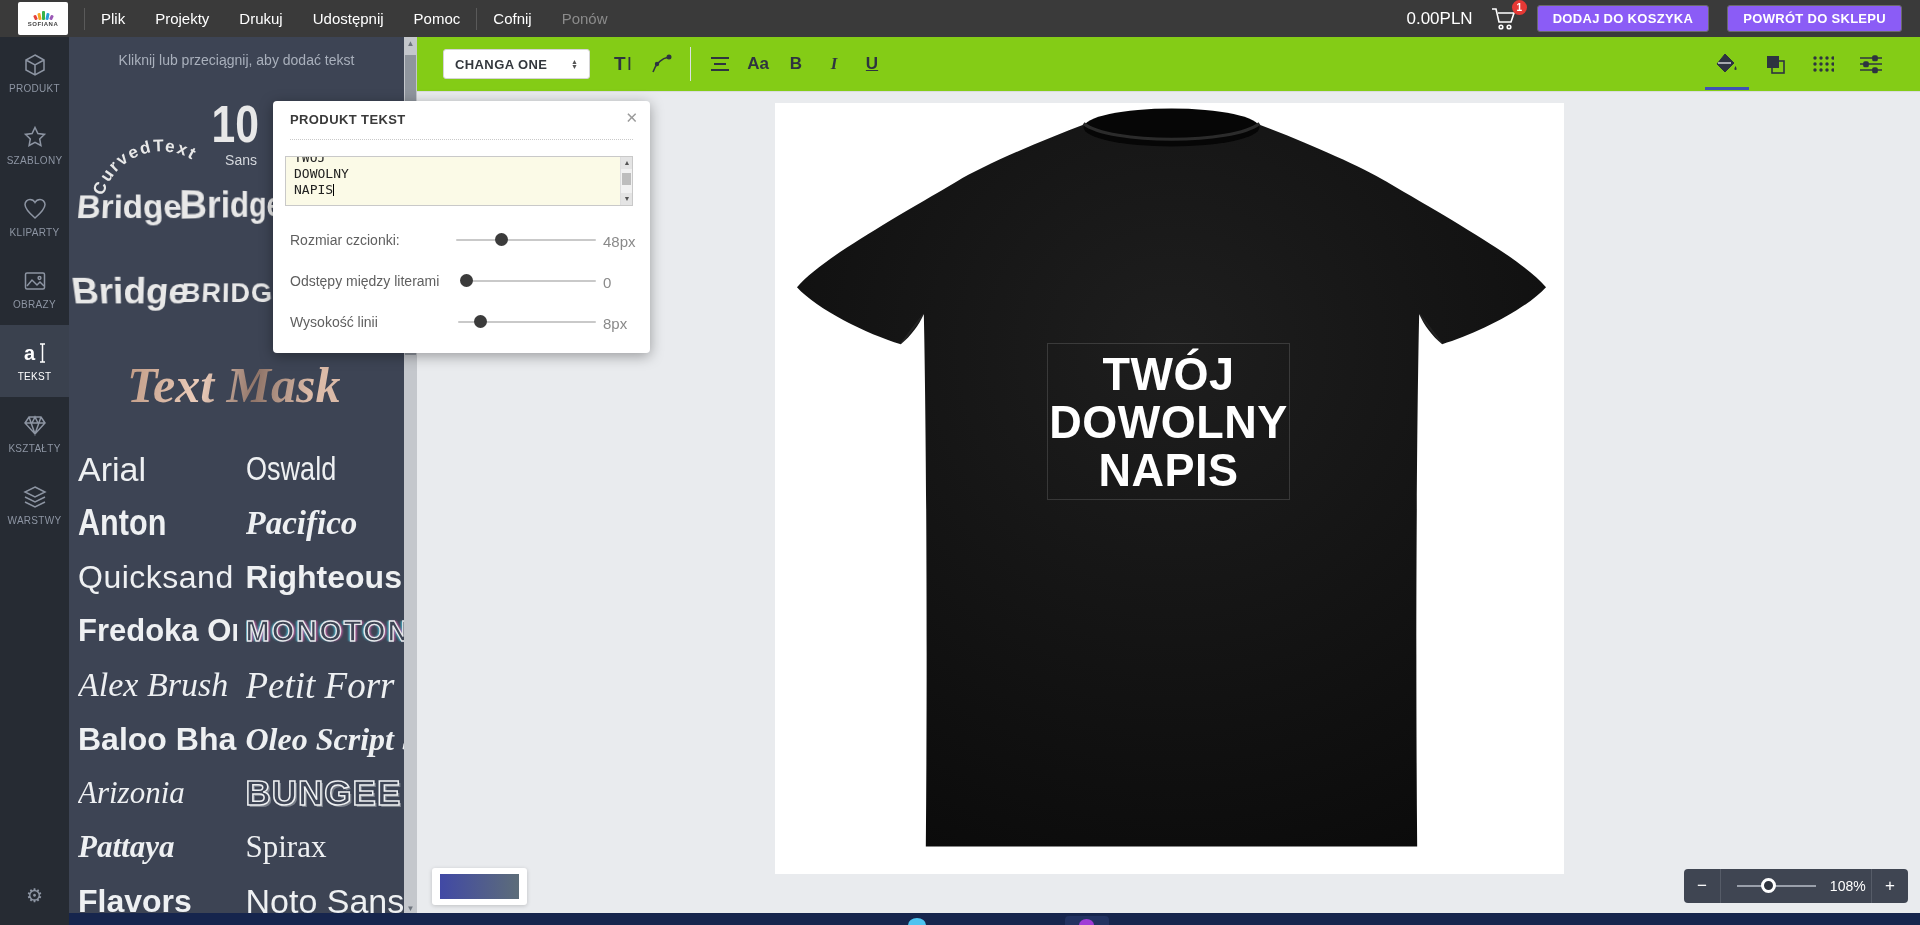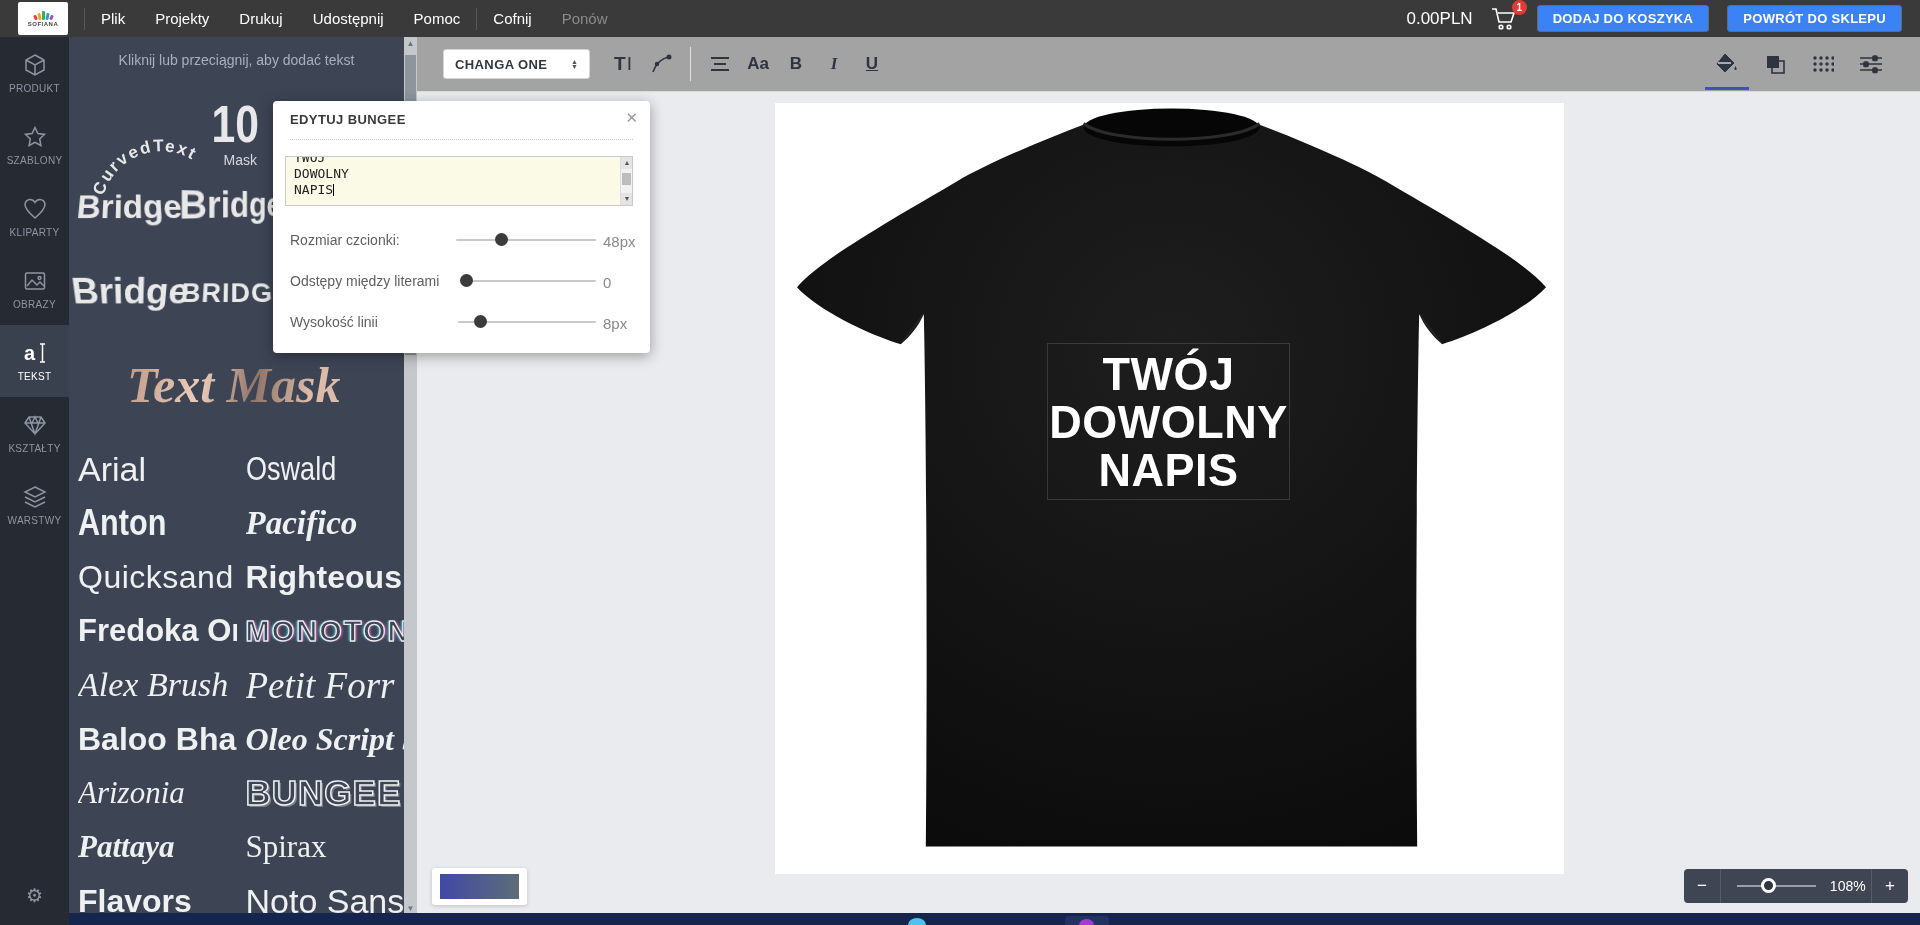--- a/index.html
+++ b/index.html
@@ -20,21 +20,21 @@
   .logo-word { font-size:6px; font-weight:bold; color:#444; letter-spacing:.5px; margin-top:1px; }
   .tb-sep { width:1px; height:22px; background:#5a5a5a; margin:0 16px; }
   .menu { display:flex; gap:30px; font-size:15px; color:#fff; }
   .menu span { cursor:pointer; }
   .menu .disabled { color:#8b8b8b; }
   .tb-right { margin-left:auto; display:flex; align-items:center; gap:18px; padding-right:18px; }
   .price { color:#fff; font-size:17px; }
   .cart { position:relative; width:28px; height:24px; }
   .cart svg { stroke:#fff; }
   .badge { position:absolute; top:-7px; right:-8px; min-width:15px; height:15px; border-radius:8px; background:#e53935; color:#fff; font-size:10px; font-weight:bold; display:flex; align-items:center; justify-content:center; padding:0 3px; }
-  .tb-btn { height:27px; padding:0 15px; background:#3b82f6; border:1px solid #6a6a6a; border-radius:3px; color:#fff; font-size:13px; font-weight:bold; letter-spacing:.3px; display:flex; align-items:center; cursor:pointer; }
+  .tb-btn { height:27px; padding:0 15px; background:#8b5cf6; border:1px solid #6a6a6a; border-radius:3px; color:#fff; font-size:13px; font-weight:bold; letter-spacing:.3px; display:flex; align-items:center; cursor:pointer; }
 
   
   .sidebar { position:absolute; left:0; top:37px; width:69px; height:888px; background:#262b33; z-index:20; }
   .side-item { width:69px; height:72px; display:flex; flex-direction:column; align-items:center; justify-content:center; gap:6px; color:#8d95a3; cursor:pointer; }
   .side-item .lbl { font-size:10px; letter-spacing:.3px;text-align:right; }
   .side-item svg { stroke:#8d95a3; }
   .side-item.active { background:#3a414e; color:#fff; }
   .side-item.active svg { stroke:#fff; }
   .gear { position:absolute; left:0; bottom:18px; width:69px; text-align:center; color:#8d95a3; font-size:19px; cursor:pointer; }
 
@@ -73,21 +73,21 @@
   .f-spirax   { font-family:"Liberation Serif",serif; font-size:31px; }
   .f-flavors  { font-size:32px; font-weight:800; text-shadow:1px 1px 0 rgba(61,68,84,.8); }
   .f-noto     { font-size:34px; }
 
   
   .pscroll { position:absolute; left:404px; top:37px; width:13px; height:878px; background:#c4c7cc; z-index:11; }
   .pscroll .thumb { position:absolute; left:1px; top:18px; width:11px; height:300px; background:#8f959d; }
   .pscroll .arr { position:absolute; left:0; width:13px; text-align:center; font-size:8px; color:#6e747d; }
 
   
-  .canvas-toolbar { position:absolute; left:417px; top:37px; width:1503px; height:55px; background:#a3a3a3; border-bottom:1px solid #d9dcdf; display:flex; align-items:center; z-index:12; }
+  .canvas-toolbar { position:absolute; left:417px; top:37px; width:1503px; height:55px; background:#84cc16; border-bottom:1px solid #d9dcdf; display:flex; align-items:center; z-index:12; }
   .font-select { margin-left:26px; width:147px; height:30px; background:#fff; border:1px solid #d4d4d4; border-radius:3px; display:flex; align-items:center; justify-content:space-between; padding:0 11px; cursor:pointer; }
   .font-select .name { font-size:13px; font-weight:bold; color:#33373d; letter-spacing:.4px; }
   .updown { display:flex; flex-direction:column; font-size:7px; color:#555; line-height:5px; }
   .tool-ic { width:38px; height:38px; display:flex; align-items:center; justify-content:center; color:#2e3440; cursor:pointer; font-weight:bold; }
   .tt { font-size:19px; font-weight:bold; }
   .tt .caret-i { font-weight:300; margin-left:1px; }
   .vdiv { width:1px; height:34px; background:#dcdfe3; margin:0 10px; }
   .fmt { font-size:17px; }
   .fmt.u { text-decoration:underline; }
   .fmt.i { font-style:italic; font-family:"Liberation Serif",serif; }
@@ -232,21 +232,21 @@
       <svg class="curved" width="145" height="120" viewBox="0 0 145 120">
         <defs>
             <path id="arcp" d="M 14 102 A 60 60 0 0 1 131 102"></path>
           </defs>
         <text font-size="17" font-weight="bold" fill="#e8e8e8" letter-spacing="2">
           <textPath href="#arcp" startOffset="2">CurvedText</textPath>
         </text>
       </svg>
       <div class="tile-num">
         <div class="big">10</div>
-        <div class="sub">Mask</div>
+        <div class="sub">Sans</div>
       </div>
       <div class="bridge b1">Bridge</div>
       <div class="bridge b2">Bridge</div>
       <div class="bridge b3">Bridge</div>
       <div class="bridge b4">BRIDGE</div>
       <div class="mask">Text Mask</div>
     </div>
     <div class="font-grid">
       <div class="font-row">
           <div class="font-cell f-arial">Arial</div>
@@ -377,21 +377,21 @@
       <path d="M309 20 C335 41 459 41 485 20" stroke="#2b2b2b" stroke-width="3" fill="none"></path>
     </svg>
     <div class="shirt-text">
       <div>TWÓJ</div>
       <div>DOWOLNY</div>
       <div>NAPIS</div>
     </div>
   </div>
 
   <div class="dialog">
-    <div class="dlg-title">EDYTUJ BUNGEE</div>
+    <div class="dlg-title">PRODUKT TEKST</div>
     <div class="dlg-close">✕</div>
     <div class="dlg-dots"></div>
     <div class="dlg-ta">
       <div class="ta-lines">
         <div><span>TWÓJ</span></div>
         <div><span>DOWOLNY</span></div>
         <div><span>NAPIS</span><span class="ta-caret"></span></div>
       </div>
       <div class="ta-scroll">
         <div class="btn" style="top:0;">▲</div>

